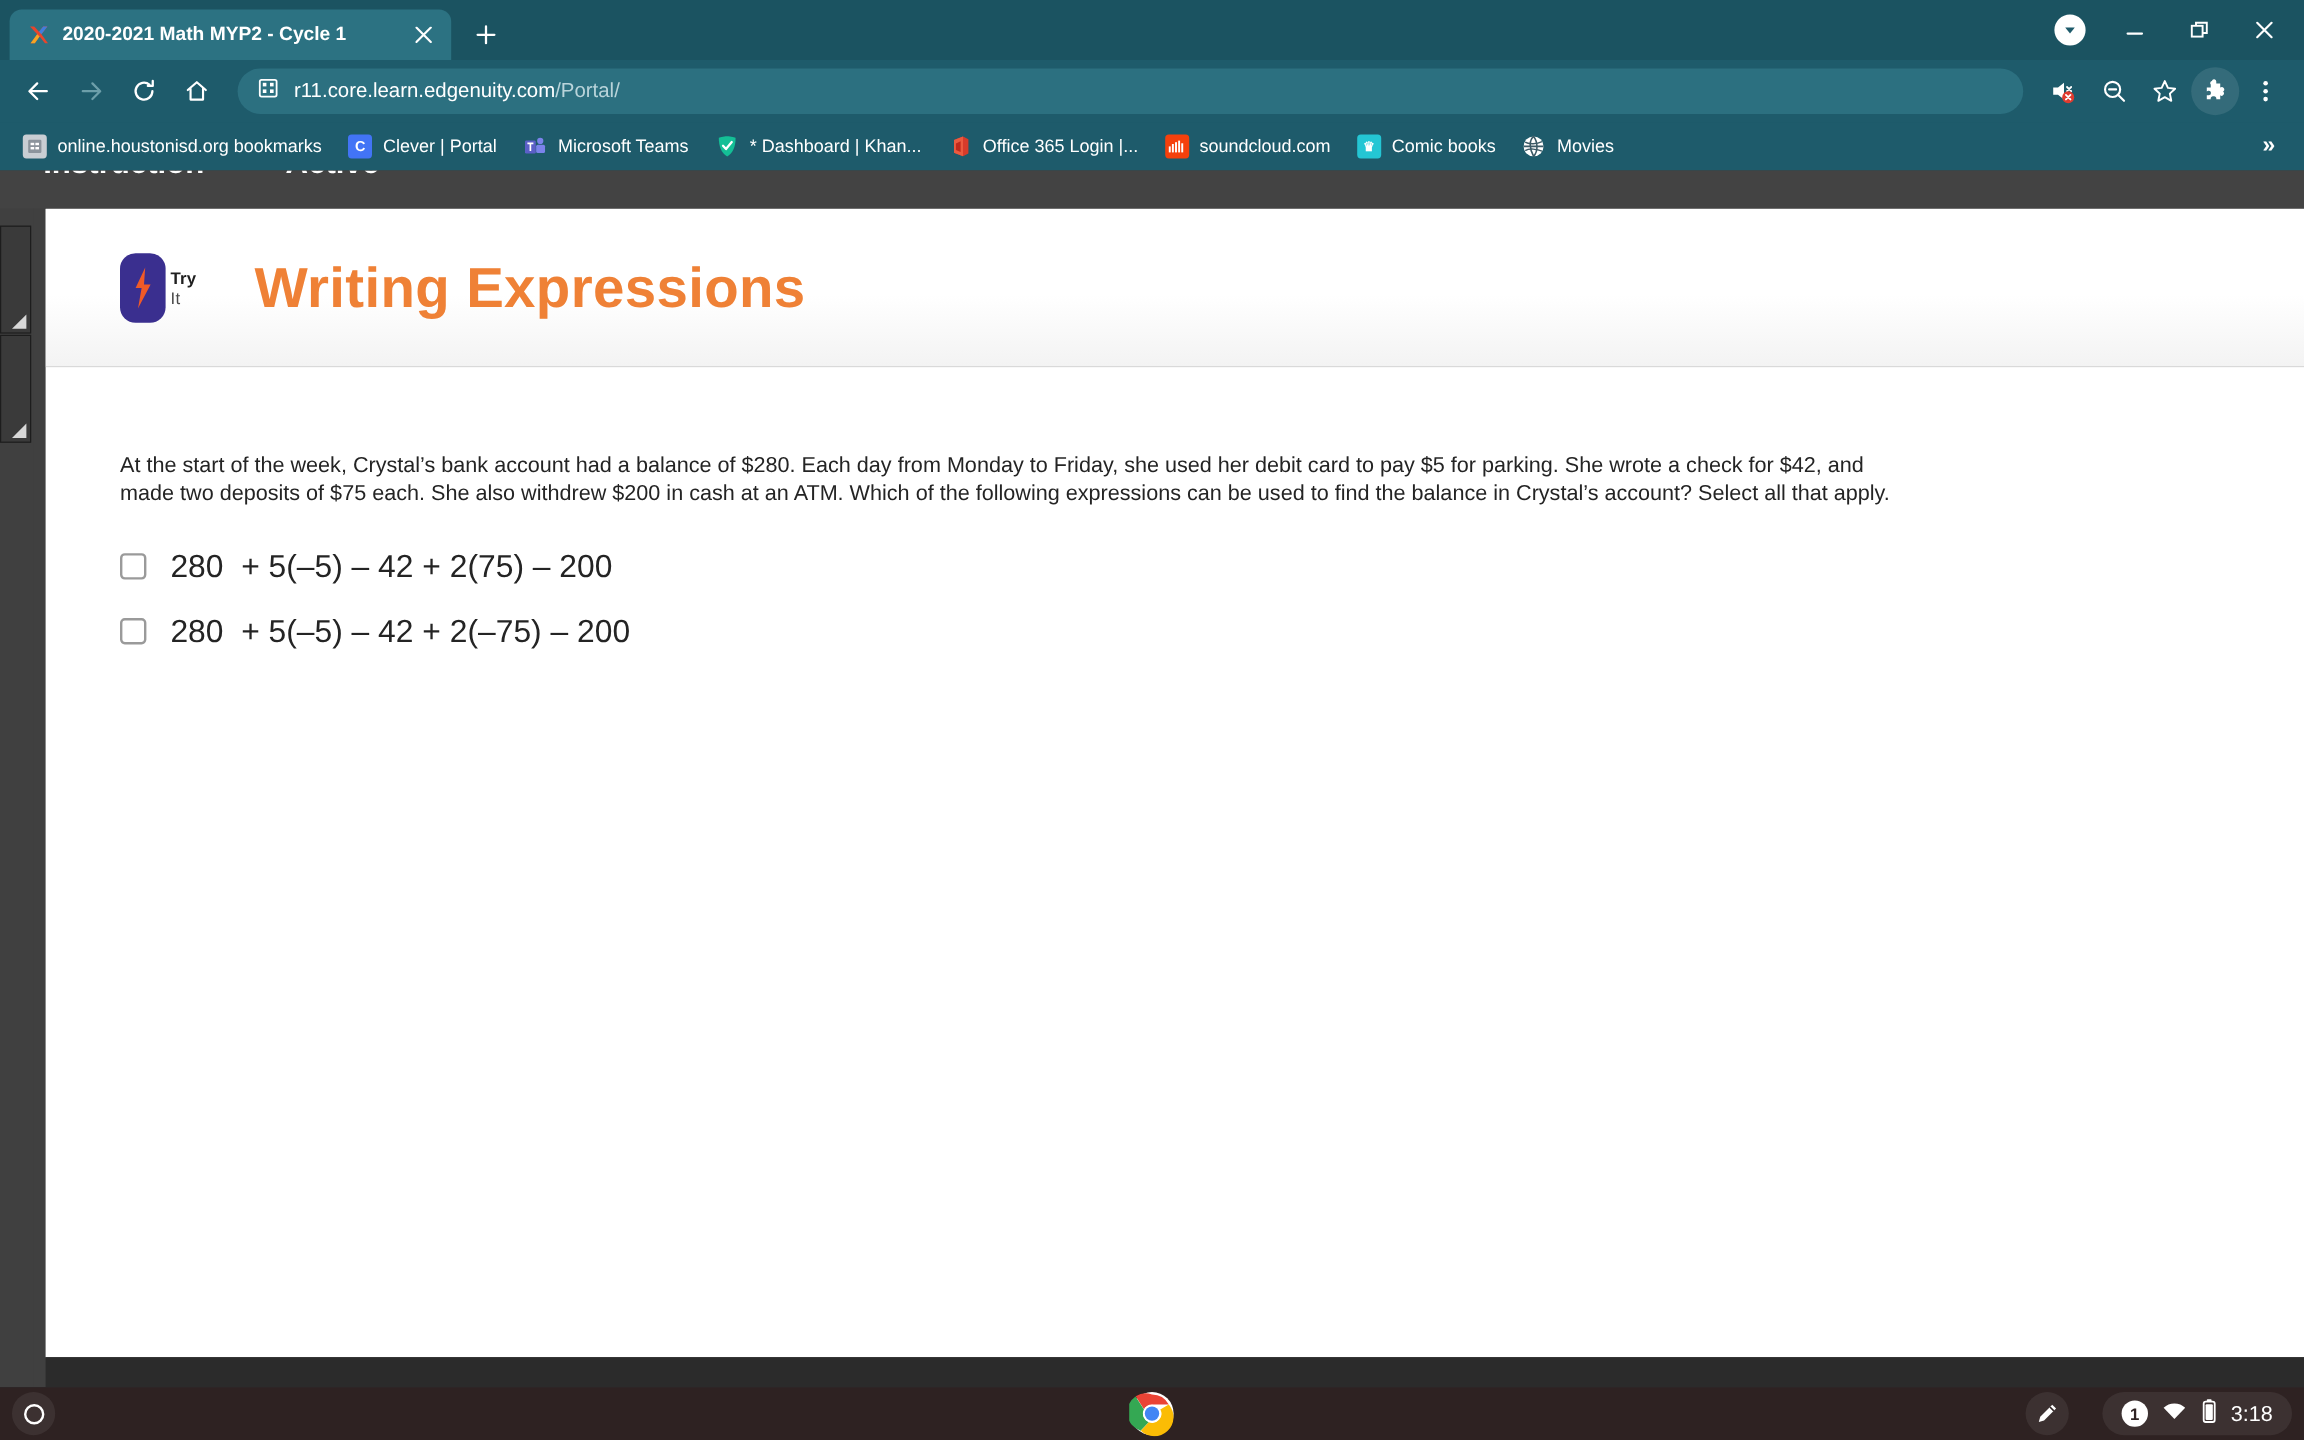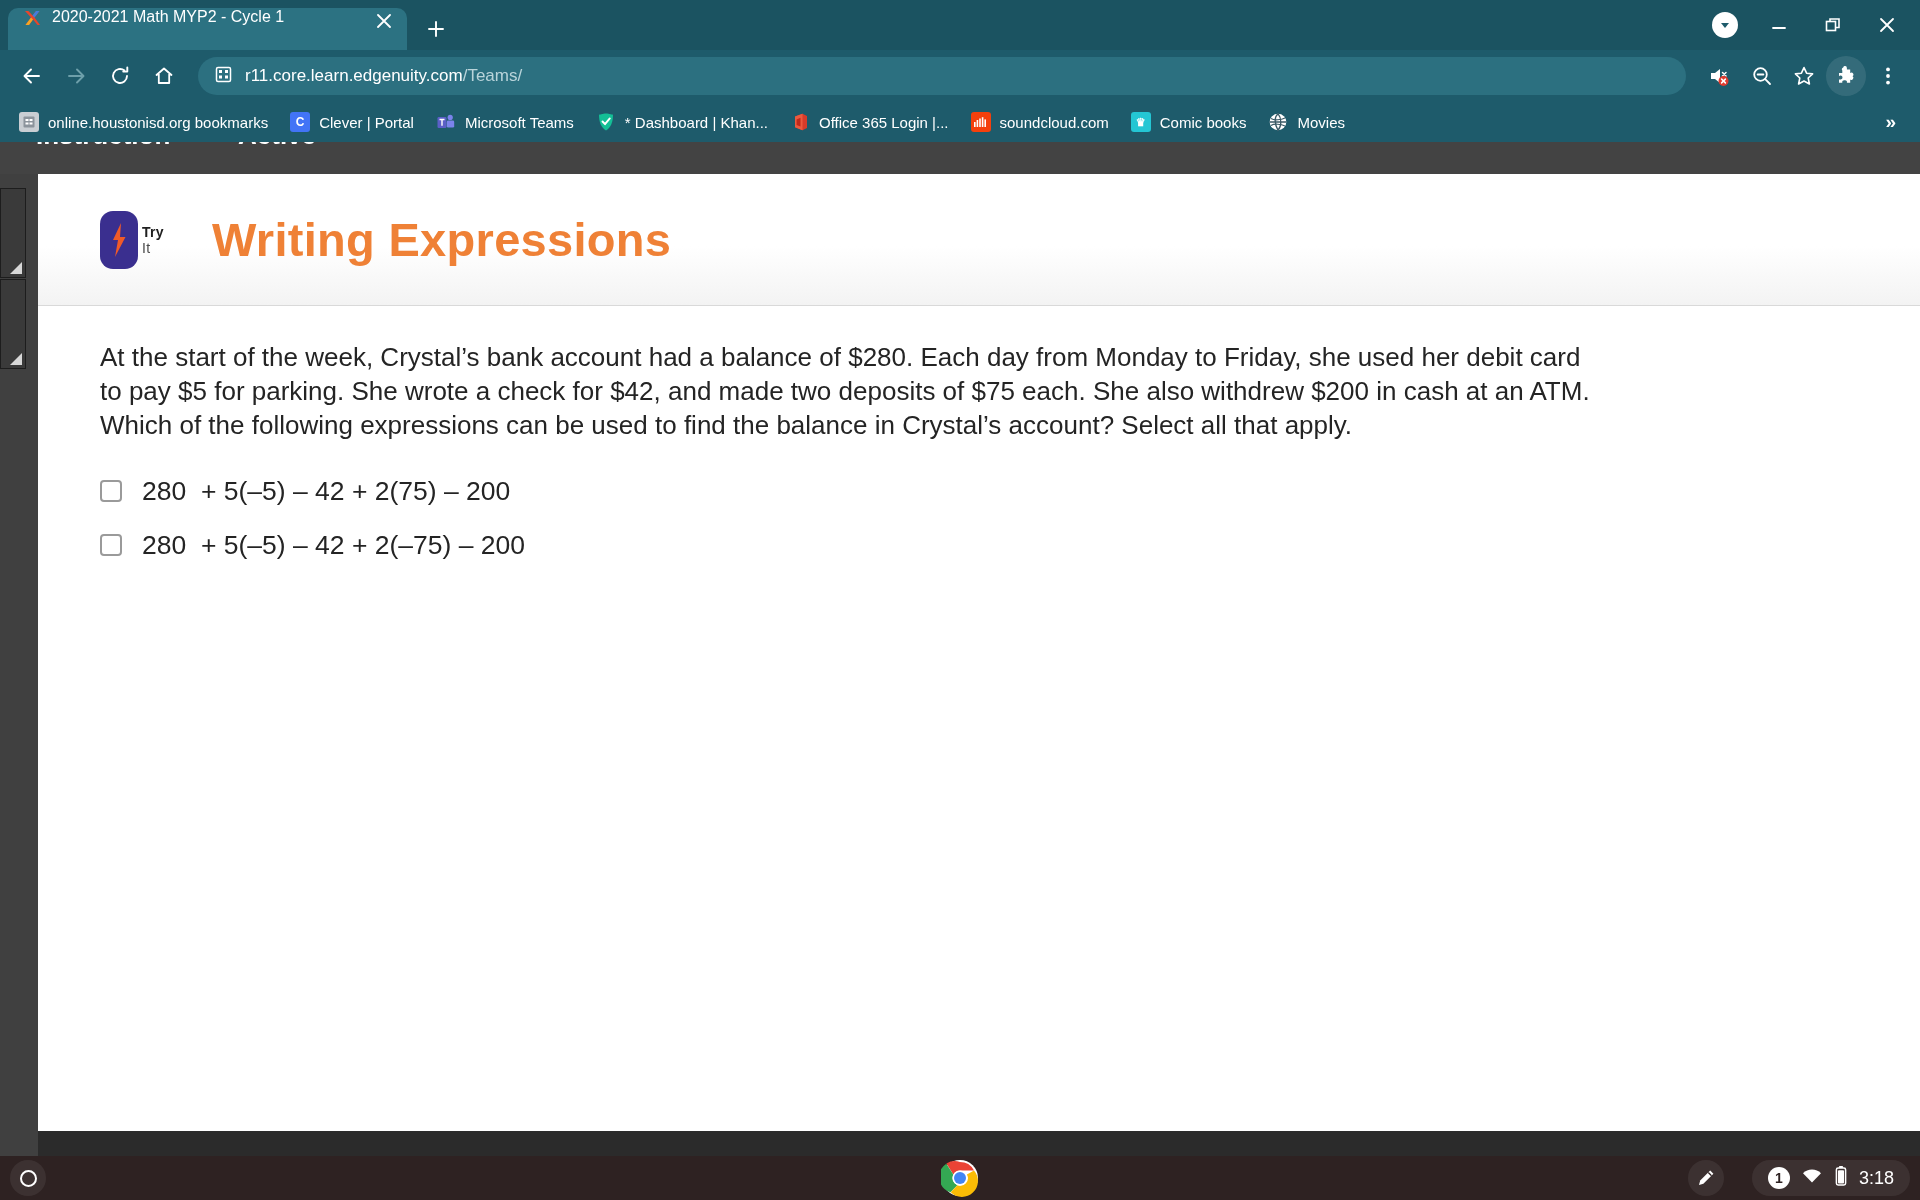--- a/index.html
+++ b/index.html
@@ -9,23 +9,23 @@
     font-family: "Liberation Sans", sans-serif;
     overflow: hidden;
   }
 
   
   .browser { width: 1920px; height: 1156px; background: #1e5b6b; display: flex; flex-direction: column; }
 
   
   .tabstrip { height: 50px; background: #1b5361; display: flex; align-items: flex-end; padding-left: 8px; position: relative; }
   .tab {
-    height: 42px; width: 399px; background: #2c7282;
-    border-radius: 10px 10px 0 0; display: flex; 
-    padding: 0 10px 0 14px; gap: 10px; position: relative;
+    height: 42px; width: 368px; background: #2c7282;
+    border-radius: 10px 10px 0 0; display: flex; align-items: center;
+    padding: 0 10px 0 14px; gap: 10px; position: relative; font-weight: bold;
   }
   .tab-favicon { width: 20px; height: 20px; flex: 0 0 20px; position: relative; }
   .tab-title {
     flex: 1 1 auto; color: #ffffff; font-size: 16px; white-space: nowrap;
     overflow: hidden; -webkit-mask-image: linear-gradient(to right, #000 85%, transparent 100%);
     mask-image: linear-gradient(to right, #000 85%, transparent 100%);
   }
   .tab-close { width: 26px; height: 26px; flex: 0 0 26px; display: flex; align-items: center; justify-content: center; border-radius: 50%; }
   .newtab { width: 38px; height: 38px; margin-left: 10px; margin-bottom: 2px; display: flex; align-items: center; justify-content: center; border-radius: 50%; }
 
@@ -84,21 +84,21 @@
   .tryit { width: 66px; display: flex; flex-direction: row; align-items: center; gap: 4px; }
   .tryit-badge {
     width: 54px; height: 58px; border-radius: 13px; background: #3a2f8f;
     display: flex; align-items: center; justify-content: center;
   }
   .tryit-label { font-size: 14px; color: #202020; font-weight: bold; letter-spacing: .2px; }
   .tryit-label .it { font-weight: normal; color: #4a4a4a; }
   .lesson-title { font-size: 47px; font-weight: bold; color: #ef8136; letter-spacing: .3px; }
 
   .qbody { padding: 34px 60px 0 62px; }
-  .qtext { font-size: 26px; line-height: 1.31; color: #242424; max-width: 1500px; }
+  .qtext { font-size: 18px; line-height: 1.31; color: #242424; max-width: 1500px; margin-top: 36px; }
   .choices { margin-top: 22px; }
   .choice { display: flex; align-items: center; gap: 20px; height: 54px; }
   .cbox {
     width: 22px; height: 22px; flex: 0 0 22px; border: 2px solid #9a9a9a;
     border-radius: 4px; background: #fff;
   }
   .clabel { font-size: 26.5px; color: #242424; white-space: pre; }
 
   .page-bottom-strip { position: absolute; left: 38px; right: 0; bottom: 0; height: 25px; background: #2b2b2b; }
 
@@ -207,21 +207,21 @@
     <div class="omnibox">
       <span>
         <svg width="19" height="19" viewBox="0 0 19 19">
           <rect x="2.5" y="2.5" width="14" height="14" rx="1.5" fill="none" stroke="#ffffff" stroke-width="1.5"></rect>
           <rect x="5" y="5" width="3" height="3" fill="#ffffff"></rect>
             <rect x="11" y="5" width="3" height="3" fill="#ffffff"></rect>
           <rect x="5" y="10.5" width="3" height="3" fill="#ffffff"></rect>
             <rect x="11" y="10.5" width="3" height="3" fill="#ffffff"></rect>
         </svg>
       </span>
-      <span class="omni-url"><span>r11.core.learn.edgenuity.com</span><span class="path">/Teams/</span></span>
+      <span class="omni-url"><span>r11.core.learn.edgenuity.com</span><span class="path">/Portal/</span></span>
     </div>
 
     <div class="toolbar-icons">
       <div class="ticon">
         <svg width="24" height="22" viewBox="0 0 24 22">
           <path d="M3 8 L7 8 L12 4 L12 18 L7 14 L3 14 Z" fill="#ffffff"></path>
           <path d="M14.5 7.5 L18 11 M18 7.5 L14.5 11" stroke="#ffffff" stroke-width="1.5" stroke-linecap="round"></path>
           <circle cx="15.5" cy="16" r="5" fill="#e03b2f"></circle>
           <path d="M13.6 14.1 L17.4 17.9 M17.4 14.1 L13.6 17.9" stroke="#ffffff" stroke-width="1.5" stroke-linecap="round"></path>
         </svg>

